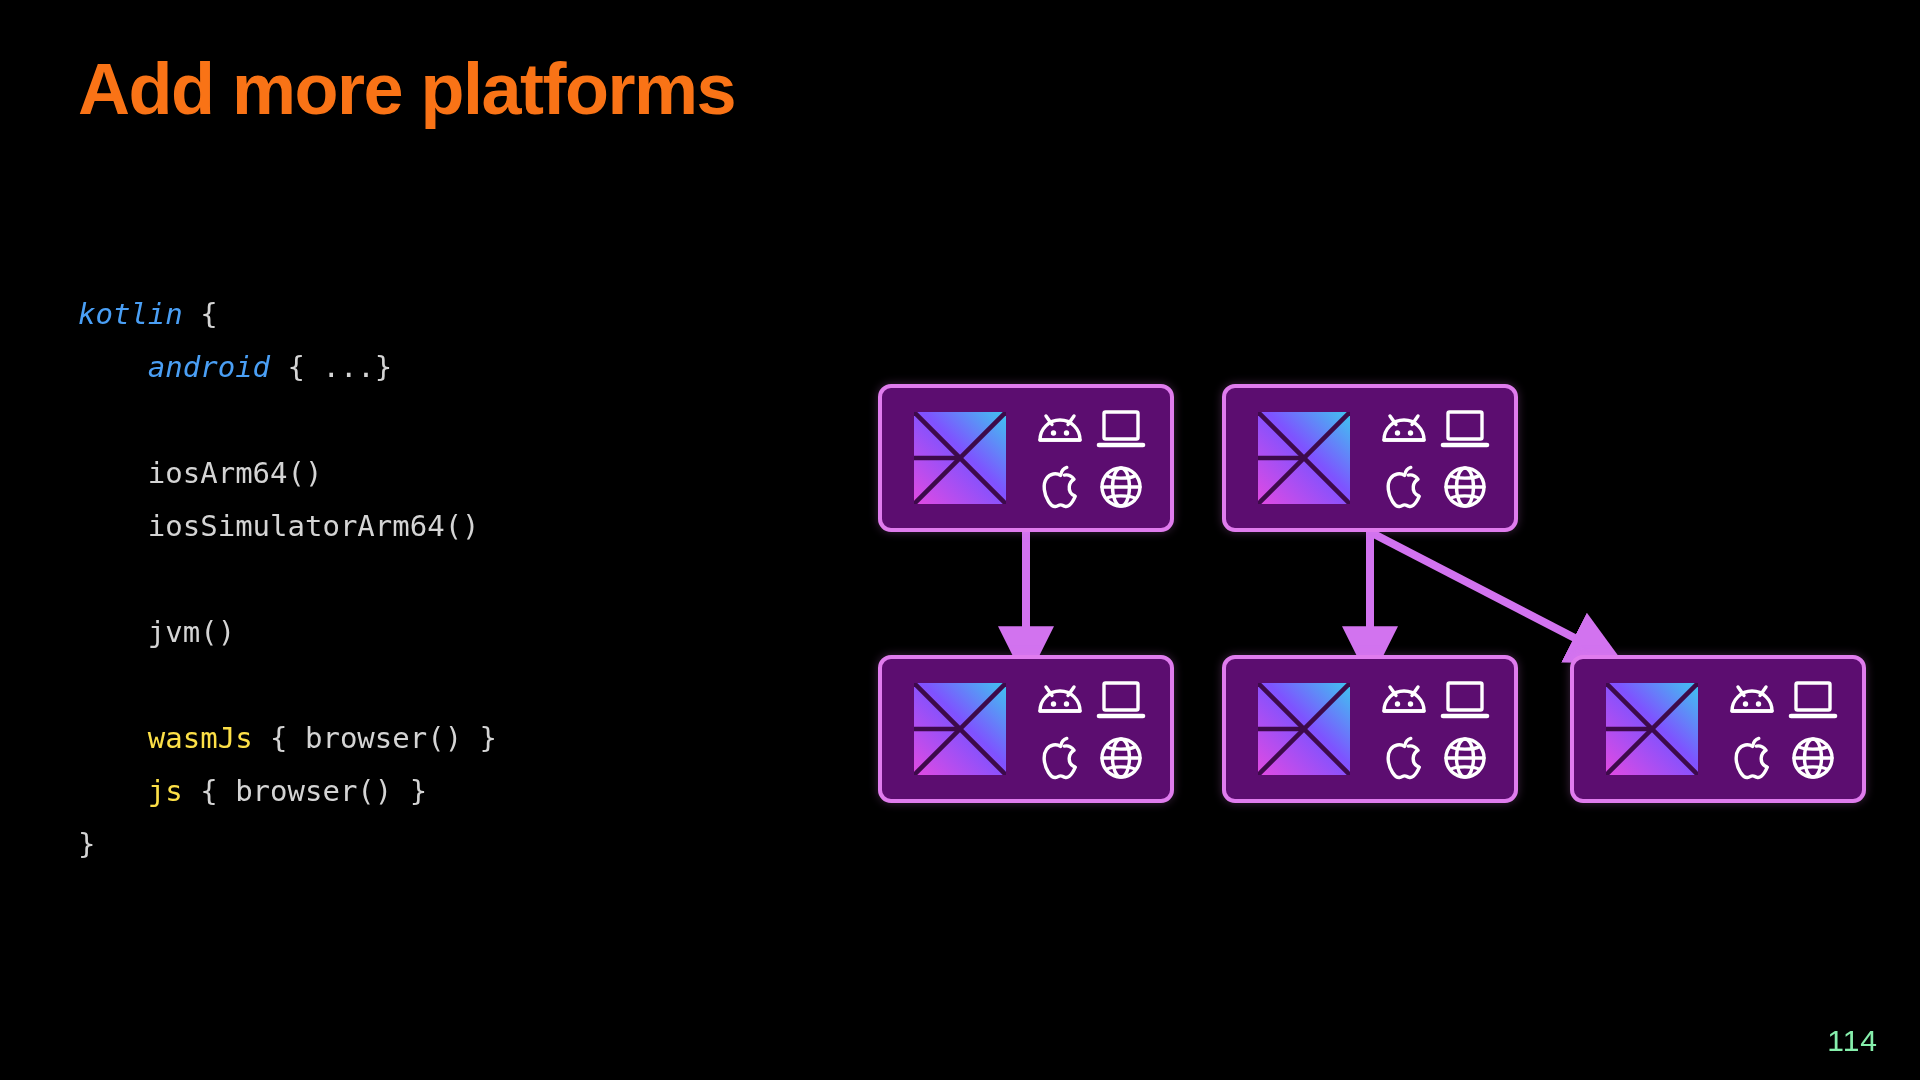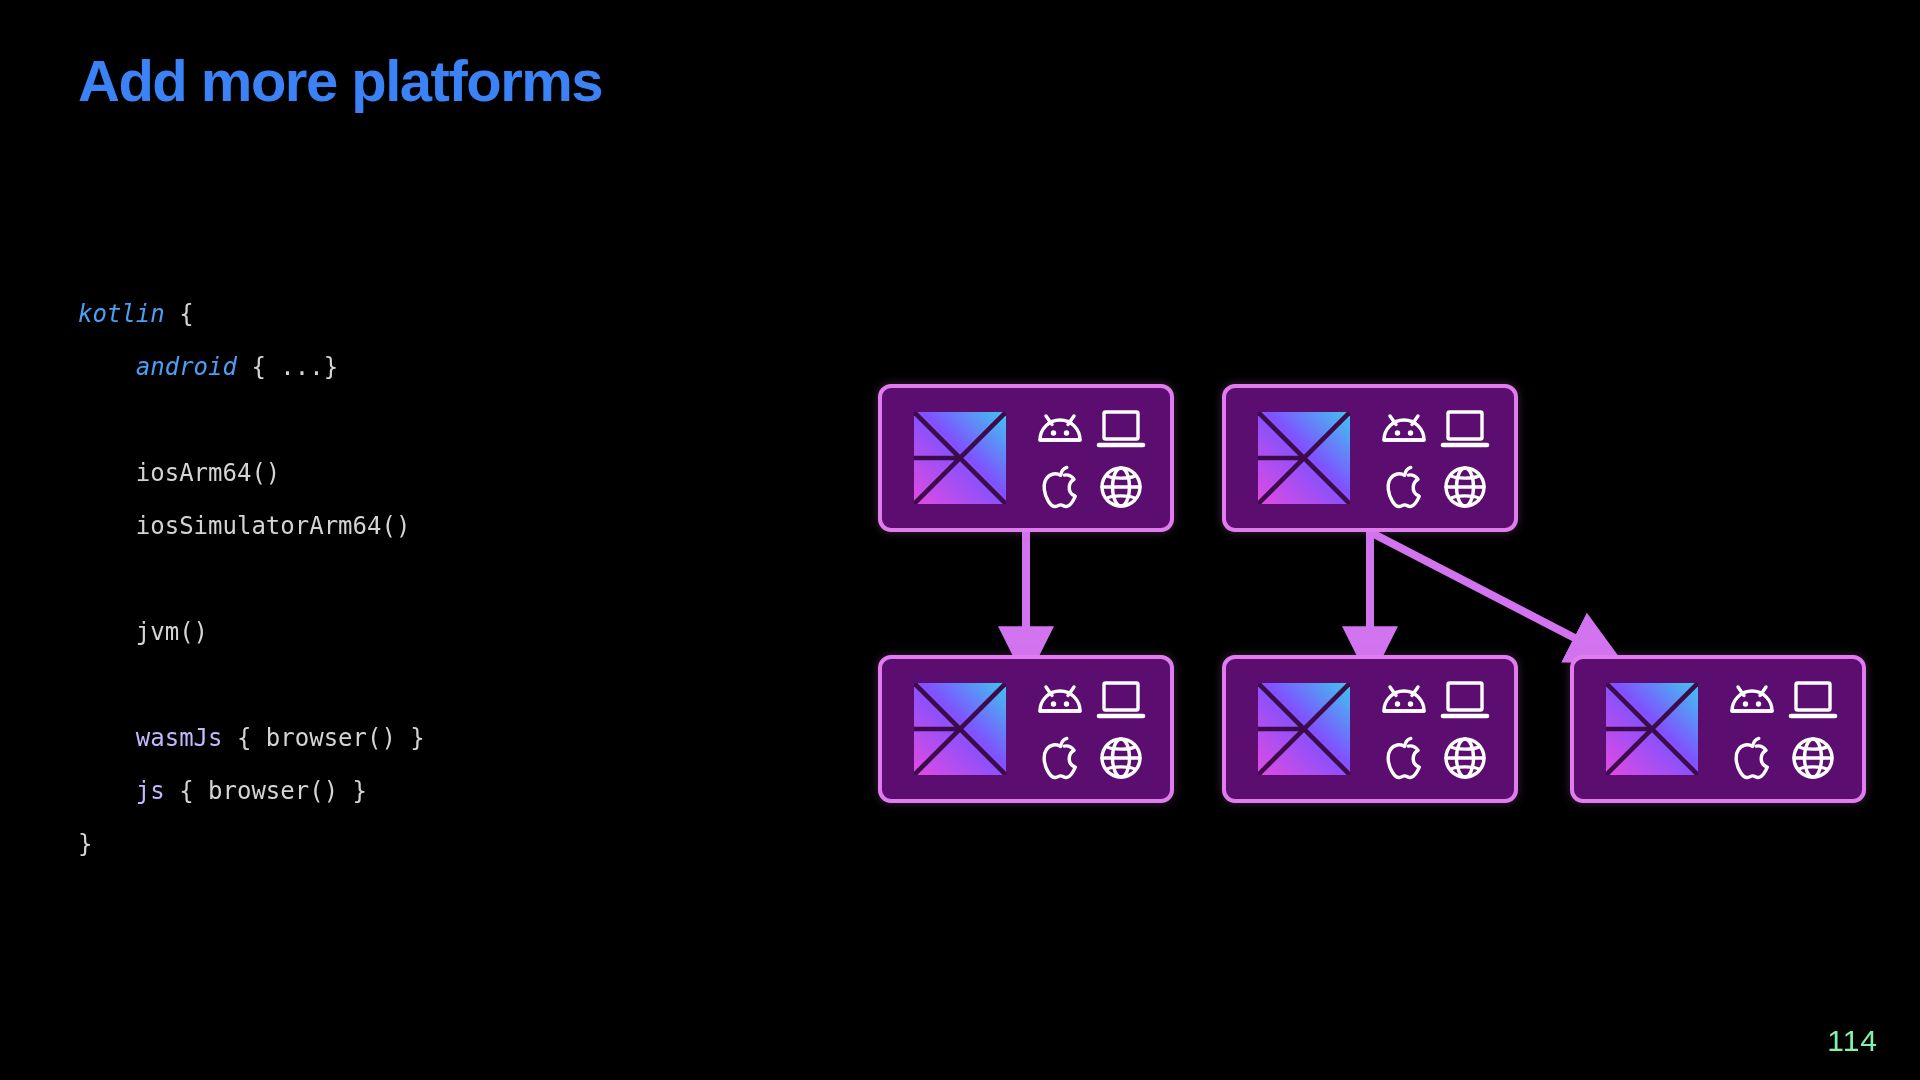--- a/index.html
+++ b/index.html
@@ -9,43 +9,43 @@
     width:1920px; height:1080px;
     position:relative; overflow:hidden;
     background:#000000;
     font-family:"Liberation Sans", sans-serif;
   }
 
   
   #slide-title{
     position:absolute;
     left:78px; top:48px;
-    font-size:58px;
+    font-size:72px;
     font-weight:700;
     letter-spacing:-1.5px;
-    color:#3b82f6;
+    color:#f97316;
     line-height:1.15;
     white-space:pre;
   }
 
   
   #code-block{
     position:absolute;
     left:78px; top:288px;
     font-family:"DejaVu Sans Mono","Liberation Mono",monospace;
-    font-size:24px;
+    font-size:29px;
     line-height:53px;
     color:#d4d4d4;
     white-space:pre;
     letter-spacing:0px;
   }
   #code-block .ln{ display:block; height:53px; white-space:pre; }
   #code-block .ln.blank{ height:53px; }
   .tok-kw{ color:#4a9ff5; font-style:italic; }
-  .tok-fn{ color:#c4b5fd; }
+  .tok-fn{ color:#fde047; }
   .tok-plain{ color:#d4d4d4; }
 
   
   #diagram{
     position:absolute;
     left:0; top:0;
     width:1920px; height:1080px;
     pointer-events:none;
   }
   #diagram svg{ display:block; }

